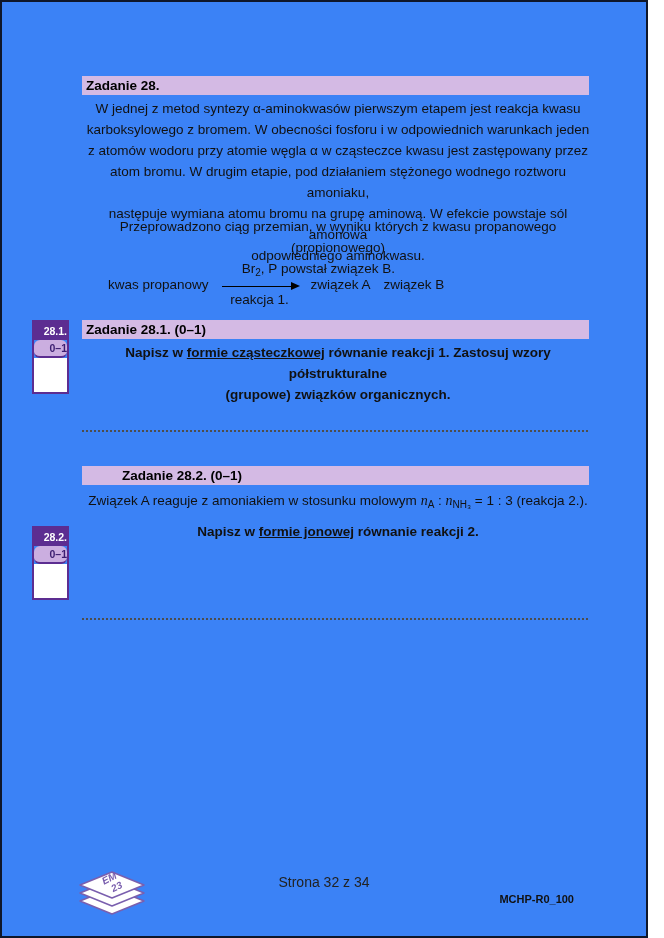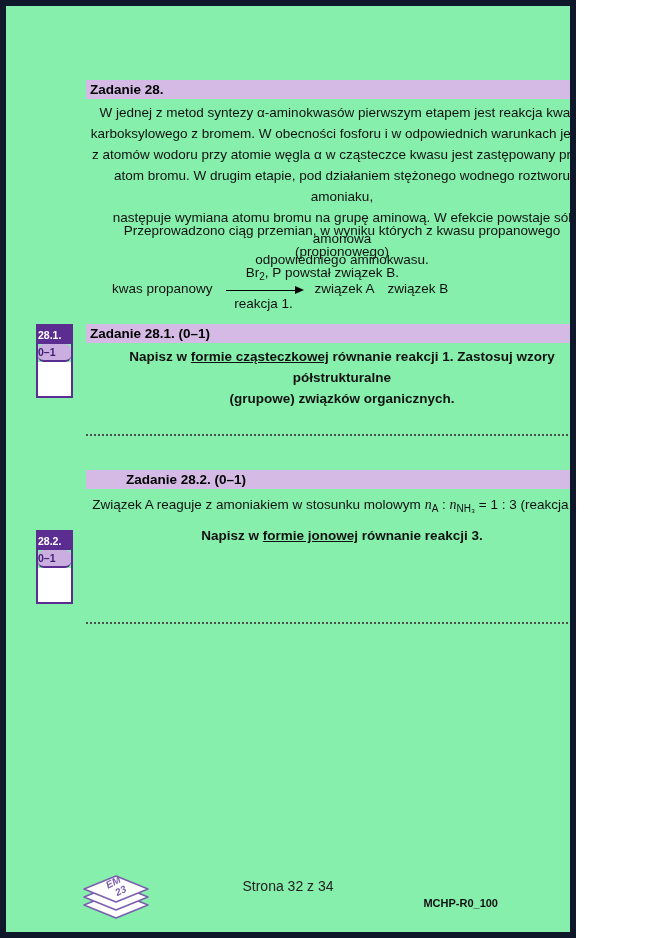--- a/index.html
+++ b/index.html
@@ -1,20 +1,20 @@
 <!DOCTYPE html>
 <html lang="pl"><head>
 <meta charset="utf-8">
 <style>
   html,body{margin:0;padding:0;background:#fff;}
   .page{
     position:relative;
-    width:576px;height:938px;
-    background:#86efac;
-    border:6px solid #0f172a;
+    width:648px;height:938px;
+    background:#3b82f6;
+    border:2px solid #0f172a;
     box-sizing:border-box;
     font-family:"Liberation Sans","DejaVu Sans",sans-serif;
     color:#111;
     overflow:hidden;
   }
   
   .task-bar{
     position:absolute;left:80px;width:507px;height:19px;
     background:#d4bae4;
     font-size:13.5px;font-weight:bold;line-height:19px;
@@ -48,21 +48,21 @@
     content:"";position:absolute;right:-2px;top:-4.6px;
     border-left:9px solid #000;
     border-top:4px solid transparent;
     border-bottom:4px solid transparent;
   }
   .species{white-space:nowrap;}
   
   .score-box{
     position:absolute;left:30px;width:37px;
     border:2px solid #5c2d91;box-sizing:border-box;
-    text-align:left;font-weight:bold;
+    text-align:right;font-weight:bold;
   }
   .sb-id{height:18px;line-height:18px;background:#5c2d91;color:#fff;font-size:10.5px;}
   .sb-pts{height:16px;line-height:16px;background:#cbaee0;color:#3c1e70;font-size:10.5px;border-bottom:2px solid #5c2d91;border-radius:6px;}
   .sb-empty{height:34px;background:#fff;}
   
   .dotline{
     position:absolute;left:80px;width:506px;height:0;
     border-bottom:2px dotted #4d4d4d;
   }
   
@@ -120,21 +120,21 @@
   </div>
 
   <div class="para" style="top:488px;"><span>Związek A reaguje z amoniakiem w stosunku molowym </span><span class="nvar">n</span><span class="sub">A</span><span> : </span><span class="nvar">n</span><span class="sub">NH₃</span><span> = 1 : 3 (reakcja 2.).</span></div>
 
   <div class="score-box" style="top:524px;">
     <div class="sb-id">28.2.</div>
     <div class="sb-pts">0–1</div>
     <div class="sb-empty"></div>
   </div>
 
-  <div class="para bold" style="top:519px;"><span>Napisz w </span><span class="uline">formie jonowej</span><span> równanie reakcji 3.</span></div>
+  <div class="para bold" style="top:519px;"><span>Napisz w </span><span class="uline">formie jonowej</span><span> równanie reakcji 2.</span></div>
 
   <div class="dotline" style="top:616px;"></div>
 
   <div class="footer-logo">
     <svg width="68" height="60" viewBox="0 0 68 60">
       <g fill="#ffffff" stroke="#7a5fae" stroke-width="1.5" stroke-linejoin="round">
         <path d="M34 20 L66 33 L34 46 L2 33 Z"></path>
         <path d="M34 12 L66 25 L34 38 L2 25 Z"></path>
         <path d="M34 4 L66 17 L34 30 L2 17 Z"></path>
       </g>

